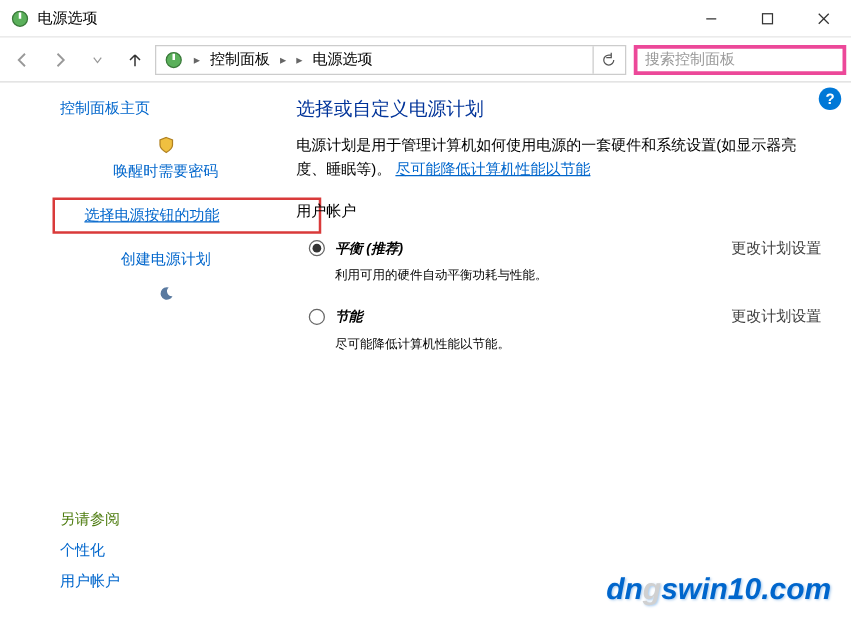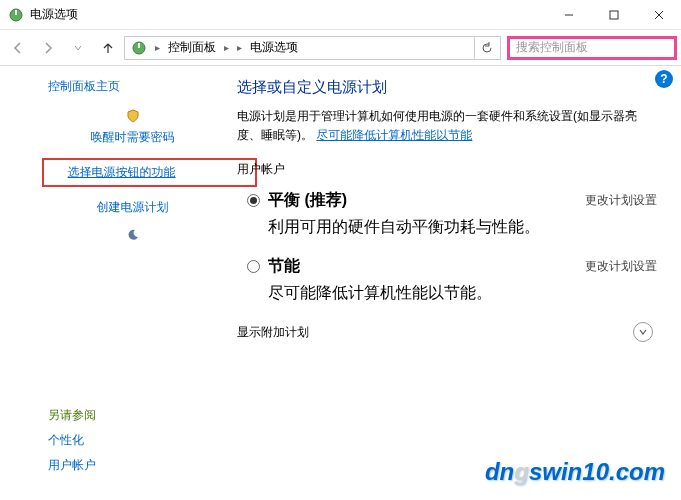--- a/index.html
+++ b/index.html
@@ -35,23 +35,23 @@
     .main-title { color: #003399; font-size: 15px; margin-bottom: 10px; }
     .main-desc { font-size: 12px; line-height: 1.6; margin-bottom: 16px; }
     .link { color: #0066cc; }
     .link.underline { text-decoration: underline; }
     
     .section-label { font-size: 12px; margin-bottom: 12px; }
     .plan { margin-left: 10px; margin-bottom: 18px; }
     .plan-row { display: flex; align-items: center; margin-bottom: 6px; }
     .plan-radio { width: 13px; height: 13px; border: 1px solid #666; border-radius: 50%; margin-right: 8px; display: flex; align-items: center; justify-content: center; }
     .plan-radio.selected::after { content: ""; width: 7px; height: 7px; background: #333; border-radius: 50%; }
-    .plan-name { font-weight: bold; font-size: 16px; }
+    .plan-name { font-weight: bold; font-size: 11px; font-style: italic; }
     .plan-link { margin-left: auto; color: #404040; font-size: 12px; }
-    .plan-desc { margin-left: 21px; font-size: 16px; }
+    .plan-desc { margin-left: 21px; font-size: 10px; }
     
     .extra-plans { display: flex; align-items: center; justify-content: space-between; margin-top: 16px; padding-right: 4px; }
     .chevron-btn { width: 20px; height: 20px; border: 1px solid #999; border-radius: 50%; display: flex; align-items: center; justify-content: center; }
     
     .footer-section { position: absolute; bottom: 18px; left: 16px; }
     .footer-label { color: #4d7c0f; margin-bottom: 8px; }
     .footer-item { color: #0066cc; margin-bottom: 8px; }
     
     .watermark { position: absolute; bottom: 14px; right: 16px; font-size: 24px; font-style: italic; color: #0066cc; font-weight: bold; text-shadow: 1px 1px 2px #aaccee; }
     .watermark .g { color: #d0d0d0; }
@@ -173,26 +173,18 @@
 
     <div class="plan">
       <div class="plan-row">
         <div class="plan-radio"></div>
         <span class="plan-name">节能</span>
         <span class="plan-link">更改计划设置</span>
       </div>
       <div class="plan-desc">尽可能降低计算机性能以节能。</div>
     </div>
 
-    <div class="extra-plans">
-      <span>显示附加计划</span>
-      <div class="chevron-btn">
-          <svg width="10" height="10" viewBox="0 0 10 10">
-            <path d="M2 3 L5 7 L8 3" fill="none" stroke="#555" stroke-width="1.2"></path>
-          </svg>
-        </div>
-    </div>
   </div>
 </div>
 
 <div class="watermark">
   <span>dn</span><span class="g">g</span><span>swin10.com</span>
 </div>
 
 </body></html>

